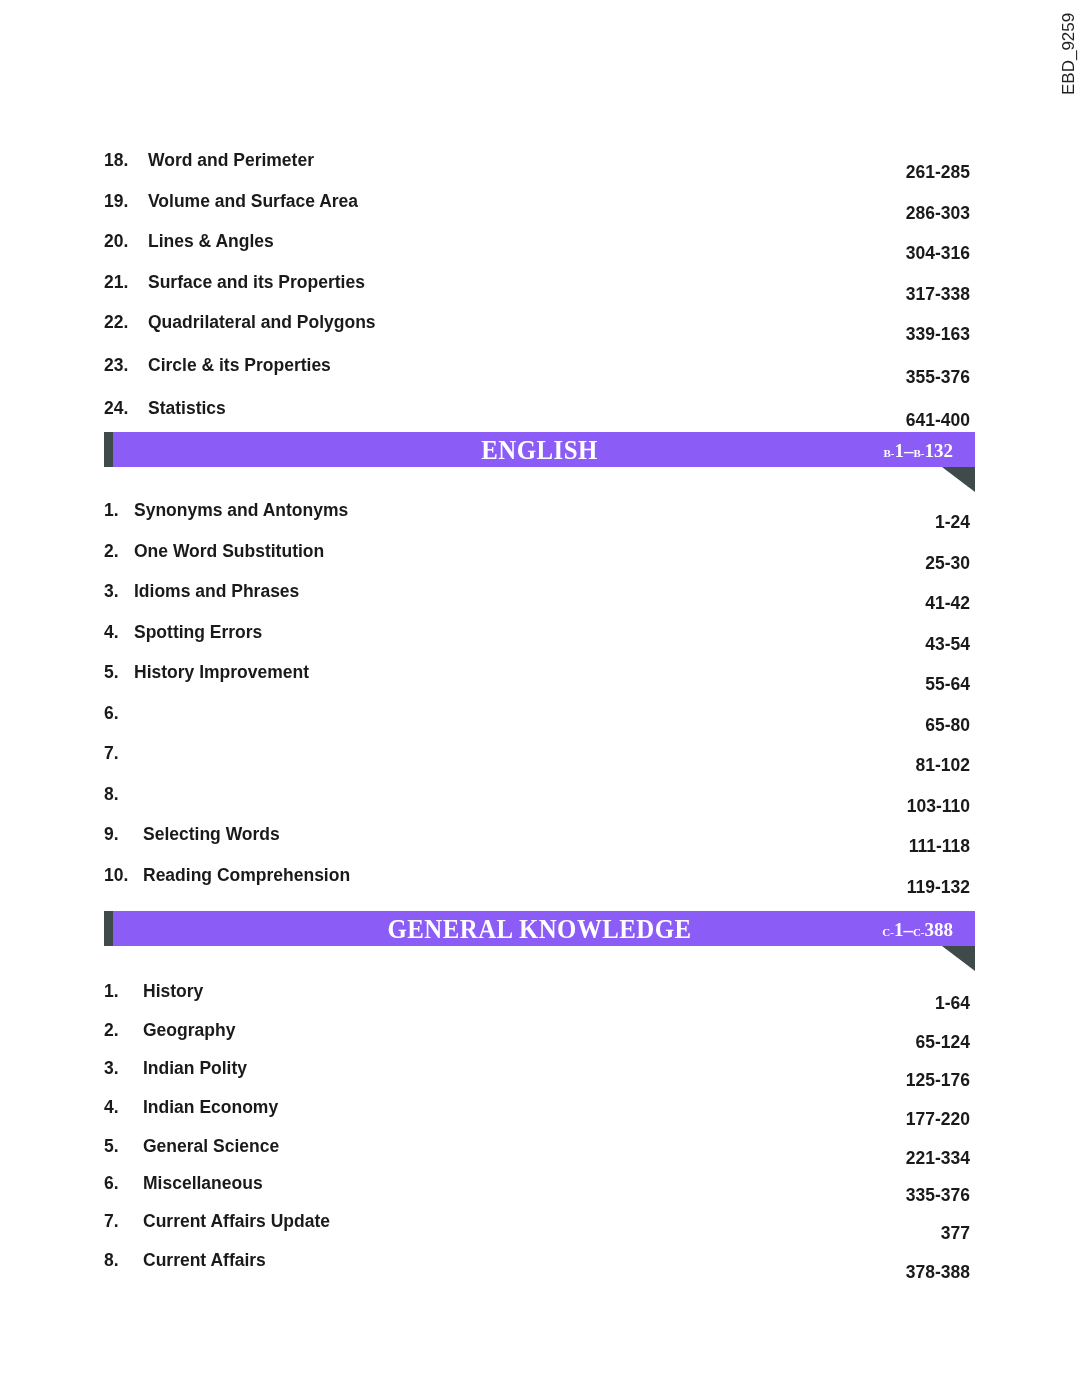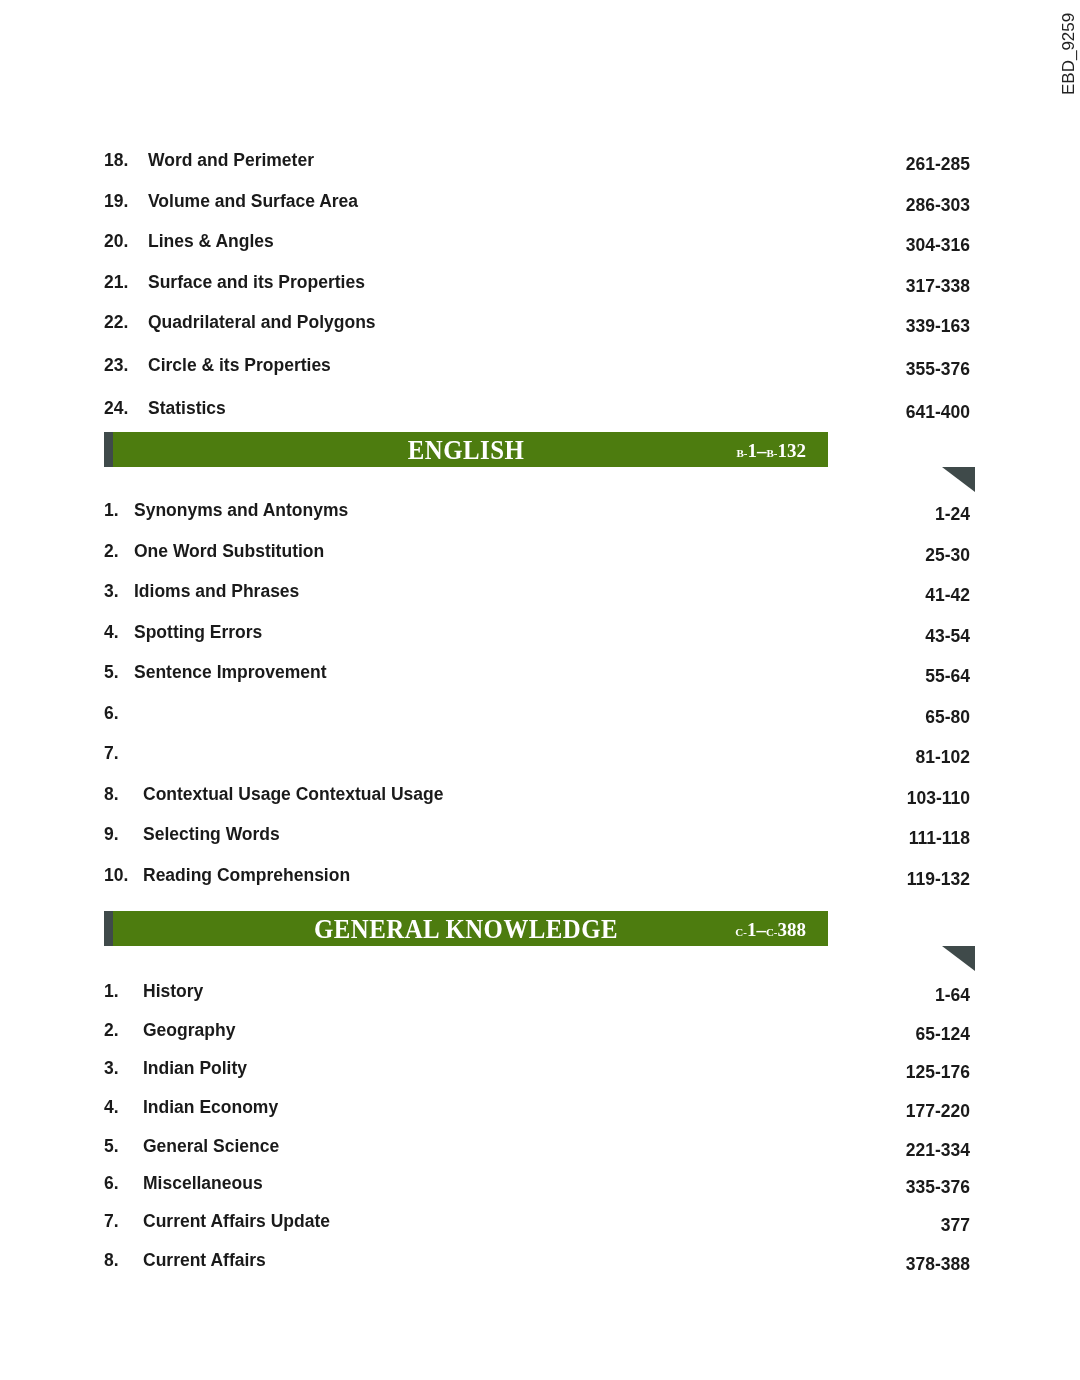--- a/index.html
+++ b/index.html
@@ -6,22 +6,22 @@
   body { width: 1080px; height: 1380px; position: relative; overflow: hidden;
          font-family: "Liberation Sans", "DejaVu Sans", sans-serif; color: #1a1a1a; }
   .side-code { position: absolute; left: 1058px; top: 0; width: 22px; height: 95px;
                font-family: "Liberation Sans", sans-serif; font-size: 17px; color: #222;
                writing-mode: vertical-rl; transform: rotate(180deg); text-align: left;
                line-height: 22px; }
   .row { position: absolute; left: 104px; width: 866px; height: 24px;
          font-size: 17.5px; font-weight: bold; line-height: 24px; }
   .row .num { position: absolute; left: 0; top: 0; }
   .row .title { position: absolute; top: 0; white-space: nowrap; }
-  .row .pages { position: absolute; right: 0; top: 4px; margin-left: 36px; }
-  .bar { position: absolute; left: 104px; width: 724px; height: 35px; background: #4d7c0f; }
+  .row .pages { position: absolute; right: 0; top: 12px; margin-left: 36px; }
+  .bar { position: absolute; left: 104px; width: 871px; height: 35px; background: #8b5cf6; }
   .bar .strip { position: absolute; left: 0; top: 0; width: 9px; height: 35px; background: #3f4a4a; }
   .bar .bar-title { position: absolute; left: 0; right: 0; top: 0; text-align: center;
                     font-family: "Liberation Serif", "DejaVu Serif", serif; font-weight: bold;
                     font-size: 27px; line-height: 36px; color: #ffffff; letter-spacing: 0.5px;
                     transform: scaleX(0.92); }
   .bar .range { position: absolute; right: 22px; top: 0; line-height: 38px;
                 font-family: "Liberation Serif", "DejaVu Serif", serif; font-weight: bold;
                 color: #ffffff; font-size: 19px; }
   .bar .range small { font-size: 11px; }
   .fold { position: absolute; width: 0; height: 0; border-style: solid;
@@ -93,34 +93,33 @@
     <span class="title" style="left:30px">Idioms and Phrases</span>
     <span class="pages">41-42</span>
   </div>
   <div class="row" style="top:620px">
     <span class="num">4.</span>
     <span class="title" style="left:30px">Spotting Errors</span>
     <span class="pages">43-54</span>
   </div>
   <div class="row" style="top:660px">
     <span class="num">5.</span>
-    <span class="title" style="left:30px">Sentence Improvement</span>
+    <span class="title" style="left:30px">History Improvement</span>
     <span class="pages">55-64</span>
   </div>
   <div class="row" style="top:701px">
     <span class="num">6.</span>
     <span class="pages">65-80</span>
   </div>
   <div class="row" style="top:741px">
     <span class="num">7.</span>
     <span class="pages">81-102</span>
   </div>
   <div class="row" style="top:782px">
     <span class="num">8.</span>
-    <span class="title" style="left:39px">Contextual Usage Contextual Usage</span>
     <span class="pages">103-110</span>
   </div>
   <div class="row" style="top:822px">
     <span class="num">9.</span>
     <span class="title" style="left:39px">Selecting Words</span>
     <span class="pages">111-118</span>
   </div>
   <div class="row" style="top:863px">
     <span class="num">10.</span>
     <span class="title" style="left:39px">Reading Comprehension</span>

